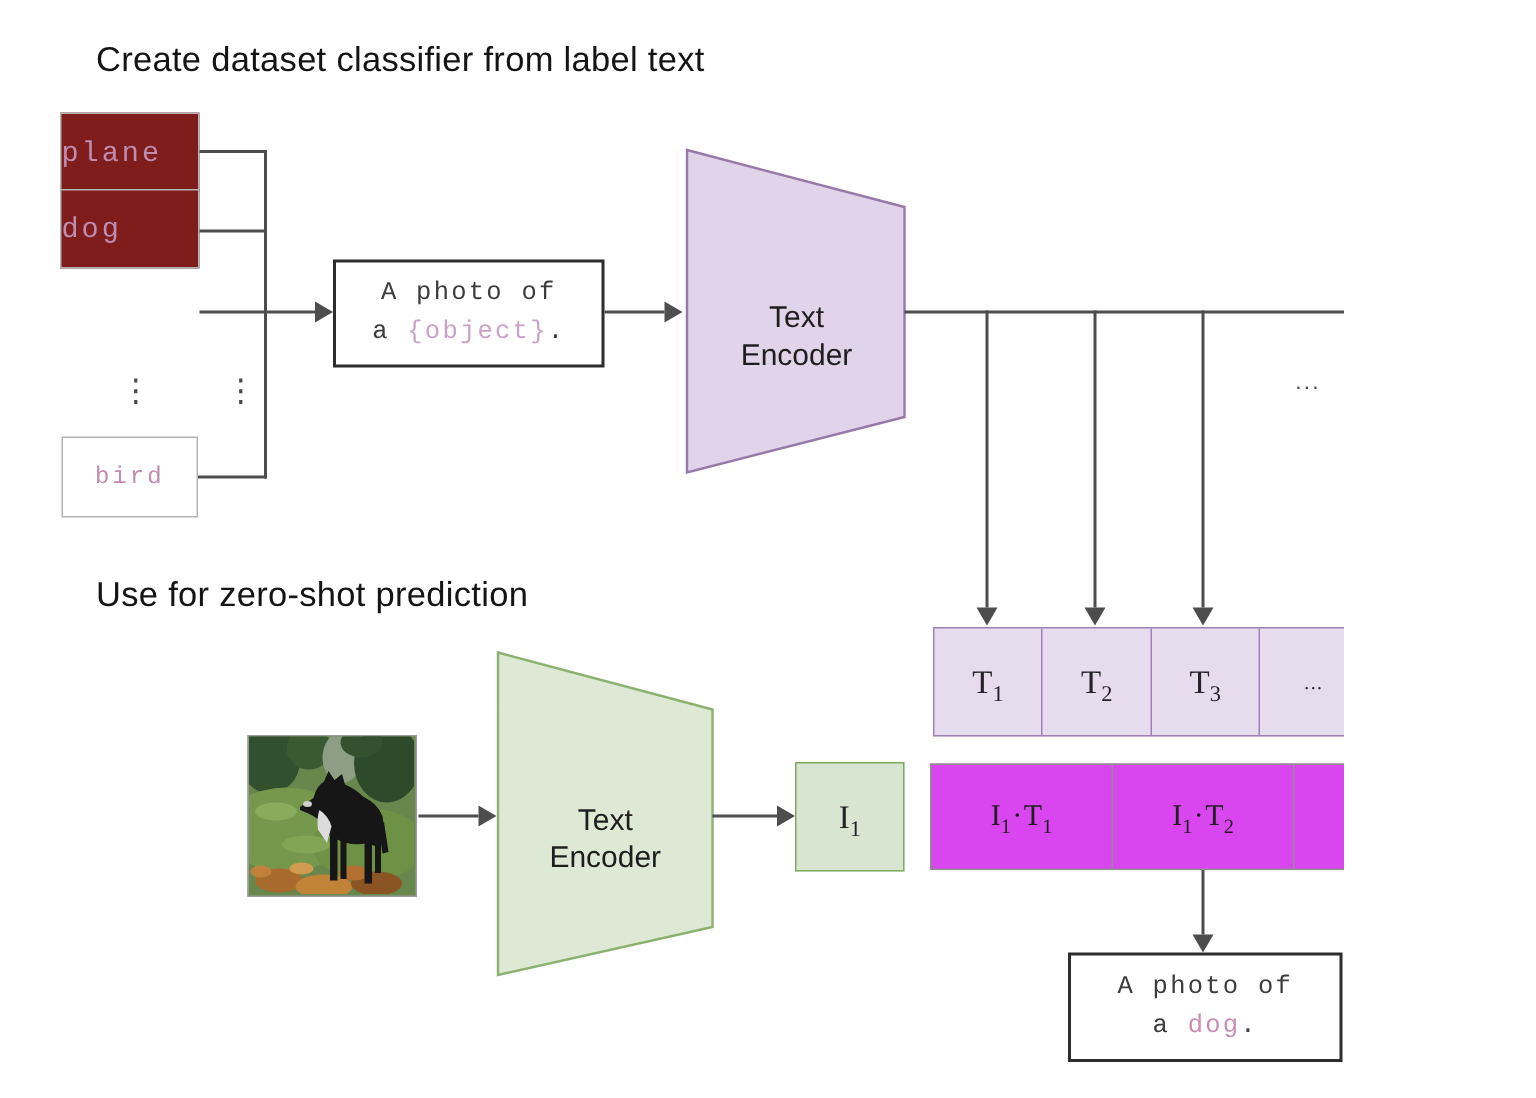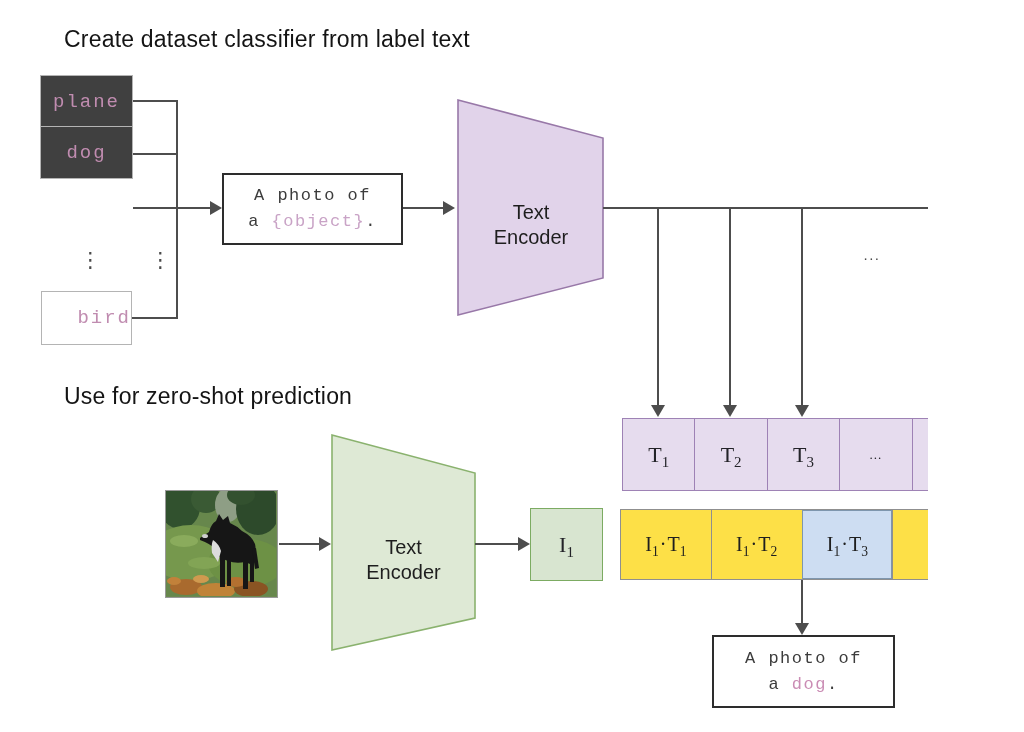--- a/index.html
+++ b/index.html
@@ -1,44 +1,44 @@
 <!DOCTYPE html>
 <html><head>
 <meta charset="utf-8">
 <style>
   html,body{margin:0;padding:0;background:#ffffff;}
   .canvas{position:relative;width:896px;height:732px;background:#ffffff;
-          font-family:"Liberation Sans",sans-serif;overflow:hidden;padding-left:32px;}
+          font-family:"Liberation Sans",sans-serif;overflow:hidden;}
   .abs{position:absolute;}
 
   .title{font-size:23px;color:#141414;letter-spacing:0.2px;}
 
   
   .hline{position:absolute;height:2px;background:#4d4d4d;}
   .vline{position:absolute;width:2px;background:#4d4d4d;}
   .ah-right{position:absolute;width:0;height:0;
             border-top:7px solid transparent;border-bottom:7px solid transparent;
             border-left:12px solid #4d4d4d;}
   .ah-down{position:absolute;width:0;height:0;
            border-left:7px solid transparent;border-right:7px solid transparent;
            border-top:12px solid #4d4d4d;}
 
   
   .label-stack{position:absolute;left:40px;top:75px;}
   .label-cell{box-sizing:border-box;width:93px;height:53px;margin-top:-1.6px;
-              border:1.6px solid #b4b4b4;background:#404040;
-              display:flex;align-items:center;justify-content:center;
+              border:1.6px solid #b4b4b4;background:#7f1d1d;
+              display:flex;align-items:center;
               font-family:"Liberation Mono","DejaVu Sans Mono",monospace;
               font-size:19px;letter-spacing:2px;color:#c08cb0;}
   .label-cell:first-child{margin-top:0;}
   .bird-box{position:absolute;left:41px;top:291px;box-sizing:border-box;
             width:91px;height:54px;border:1.6px solid #b4b4b4;background:#fff;
-            display:flex;align-items:center;justify-content:flex-end;
+            display:flex;align-items:center;justify-content:center;
             font-family:"Liberation Mono","DejaVu Sans Mono",monospace;
-            font-size:19px;letter-spacing:2px;color:#c08cb0;}
+            font-size:16px;letter-spacing:2px;color:#c08cb0;}
   .vdots{position:absolute;width:16px;text-align:center;font-size:21px;
          color:#4a4a4a;line-height:1;font-family:"DejaVu Sans",sans-serif;}
 
   
   .mono-box{position:absolute;box-sizing:border-box;border:2px solid #2d2d2d;background:#fff;
             display:flex;flex-direction:column;align-items:center;justify-content:center;
             font-family:"Liberation Mono","DejaVu Sans Mono",monospace;
             font-size:17px;letter-spacing:1.5px;line-height:26px;color:#3c3c3c;}
   .pink{color:#c9a3c6;}
   .pink2{color:#ca8cb4;}
@@ -51,21 +51,21 @@
          box-sizing:border-box;display:flex;border:1.6px solid #9e82b5;background:#e6dcee;}
   .t-cell{flex:1;display:flex;align-items:center;justify-content:center;
           border-left:1.6px solid #9e82b5;
           font-family:"Liberation Serif","DejaVu Serif",serif;
           font-size:22px;color:#232328;}
   .t-cell:first-child{border-left:none;}
   .dots-cell{font-size:13px;letter-spacing:1px;}
 
   
   .it-row{position:absolute;left:620px;top:509px;width:364px;height:71px;
-          box-sizing:border-box;display:flex;border:1.4px solid #8f8f8f;background:#fde047;}
+          box-sizing:border-box;display:flex;border:1.4px solid #8f8f8f;background:#d946ef;}
   .it-cell{flex:1;display:flex;align-items:center;justify-content:center;
            border-left:1.4px solid #8f8f8f;
            font-family:"Liberation Serif","DejaVu Serif",serif;
            font-size:20px;color:#1f1f1f;}
   .it-cell:first-child{border-left:none;}
   .hl{background:#cdddf2;outline:1.8px solid #7e96ae;outline-offset:-1.8px;position:relative;z-index:1;}
 
   .i1-box{position:absolute;left:530px;top:508px;width:73px;height:73px;box-sizing:border-box;
           border:1.6px solid #7cab62;background:#d8e5d0;
           display:flex;align-items:center;justify-content:center;
@@ -209,24 +209,20 @@
 
   <div class="it-row">
     <div class="it-cell">
         <span>
       <span>I</span><sub>1</sub><span class="mdot">·</span><span>T</span><sub>1</sub></span>
     </div>
     <div class="it-cell">
         <span>
       <span>I</span><sub>1</sub><span class="mdot">·</span><span>T</span><sub>2</sub></span>
     </div>
-    <div class="it-cell hl">
-        <span>
-      <span>I</span><sub>1</sub><span class="mdot">·</span><span>T</span><sub>3</sub></span>
-    </div>
     <div class="it-cell dots-cell">
         <span>
       <span>...</span></span>
     </div>
   </div>
 
   <div class="vline" style="left:801px;top:580px;height:43px;"></div>
   <div class="ah-down" style="left:795px;top:623px;"></div>
 
   <div class="mono-box" style="left:712px;top:635px;width:183px;height:73px;">

